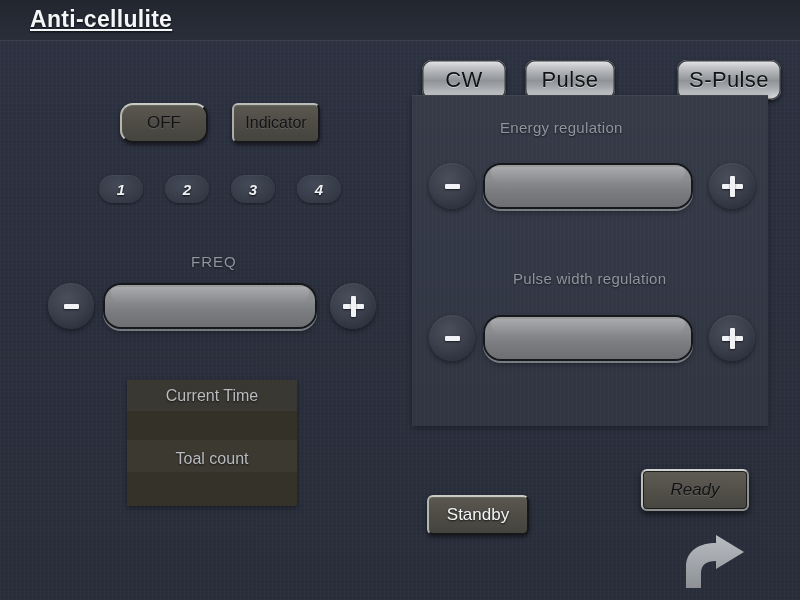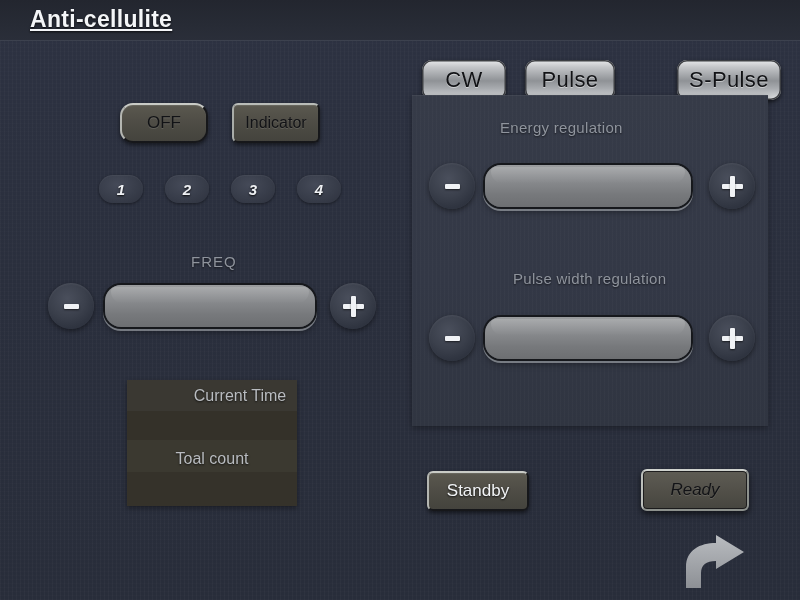--- a/index.html
+++ b/index.html
@@ -62,20 +62,21 @@
     font-size: 17px;
     text-shadow: 0 1px 0 rgba(255,255,255,0.12);
   }
   .bevel-btn.dark-ring {
     border-top-color: #b9bcb8;
     border-left-color: #a9aca8;
   }
   .bevel-btn.light-text {
     color: #f2f4f6;
     text-shadow: 0 1px 2px rgba(0,0,0,0.8);
+    margin-top: 24px;
   }
   .bevel-btn.ready {
     border-top: 2px solid #cfd2ce;
     border-left: 2px solid #bcbfbb;
     border-right: 2px solid #8d918d;
     border-bottom: 2px solid #8d918d;
     background: linear-gradient(180deg, #5e5c54 0%, #514f48 55%, #46453f 100%);
     box-shadow: 0 3px 6px rgba(0,0,0,0.6), inset 0 0 0 1px rgba(20,20,22,0.85);
   }
 
@@ -260,21 +261,21 @@
   <div class="slider-track" style="left:105px; top:285px; width:210px; height:42px;">
     <span class="abs" style="left:0; top:0; width:100%; height:100%; display:flex; align-items:center; justify-content:center; color:#e8eaec; font-size:15px;"></span>
   </div>
 
   <div class="knob" style="left:330px; top:283px; width:46px; height:46px;">
     <span class="glyph-h" style="width:21px; height:5px; border-radius:1px;"></span>
     <span class="glyph-v" style="width:5px; height:21px; border-radius:1px;"></span>
   </div>
 
   <div id="info-panel">
-    <div class="info-row" style="top:0px;padding-left:28px;">Current Time</div>
+    <div class="info-row" style="top:0px;">Current Time</div>
     <div class="info-row value" style="top:31.5px;"></div>
     <div class="info-row" style="top:63px;">Toal count</div>
     <div class="info-row value" style="top:94.5px;"></div>
   </div>
 
   <div class="silver-btn" style="left:422px; top:60px; width:84px; height:40px;">
     <span>CW</span>
   </div>
   <div class="silver-btn" style="left:525px; top:60px; width:90px; height:40px;">
     <span>Pulse</span>

